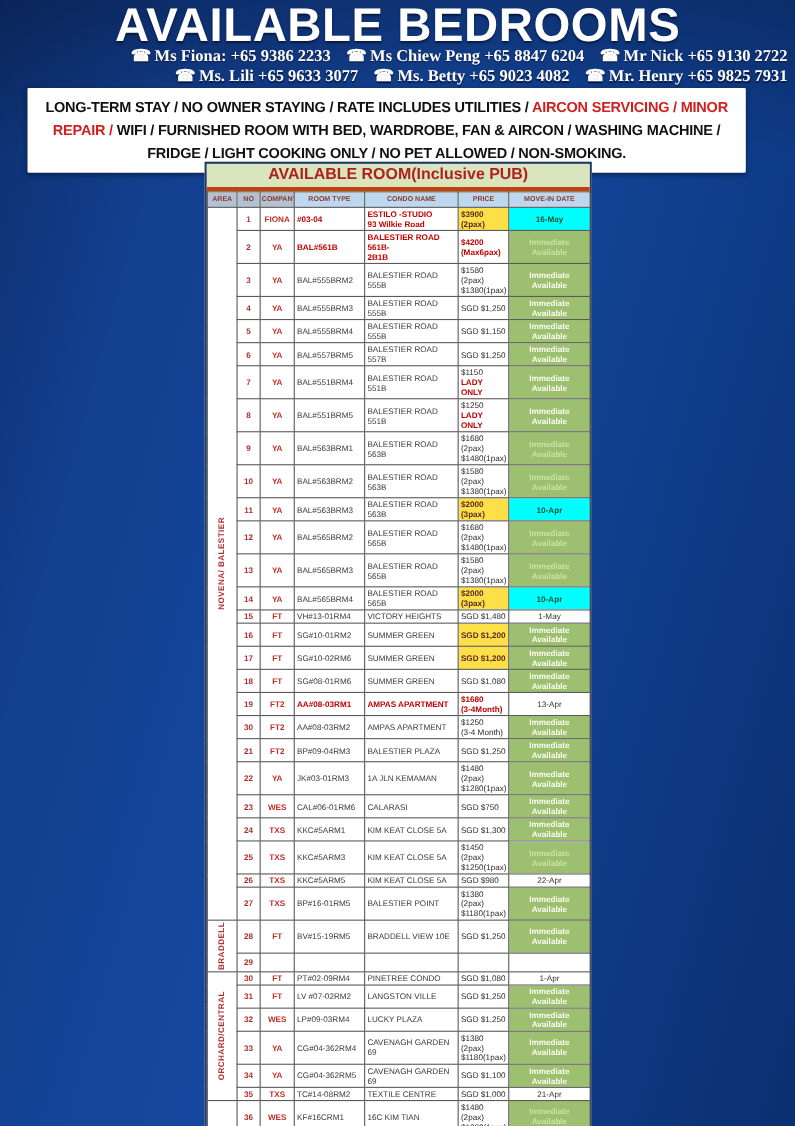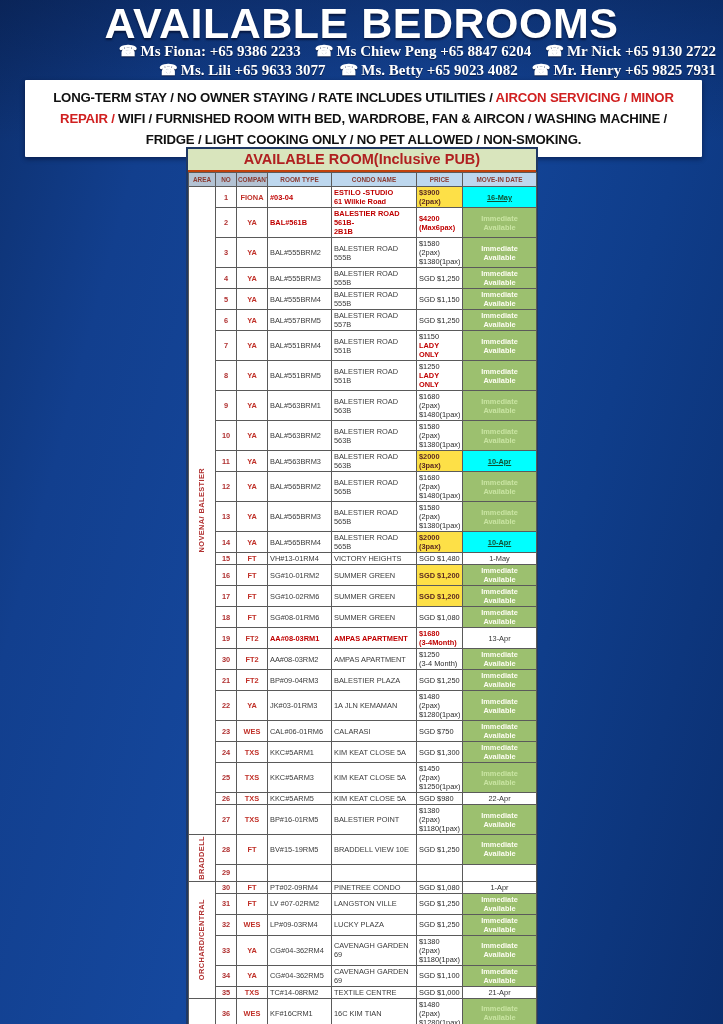--- a/index.html
+++ b/index.html
@@ -16,32 +16,32 @@
     font-family:"Liberation Sans",sans-serif;
   }
   .contacts{
     text-align:right;color:#fff;font-family:"Liberation Serif",serif;font-weight:bold;
     font-size:15px;line-height:19px;text-shadow:0 1px 1px rgba(0,0,20,.6);
   }
   .contact{margin:0 7px;white-space:nowrap;}
   .phone-glyph{margin-right:3px;}
   .notice{
     position:absolute;left:25px;top:80px;width:653px;background:#fff;
-    padding:7px 12px;text-align:center;font-weight:bold;font-size:13.2px;line-height:21px;
+    padding:7px 0;text-align:center;font-weight:bold;font-size:13.2px;line-height:21px;
     color:#111;border-radius:1px;box-shadow:0 2px 5px rgba(0,0,20,.45);
     font-family:"Liberation Sans",sans-serif;letter-spacing:-.2px;
   }
   .notice .red{color:#d02020;}
   .sheet{
     position:absolute;left:186px;top:147px;width:352px;
     border:2px solid #1f3864;background:#fff;box-sizing:border-box;
   }
   .sheet-title{
     background:#d9e5bd;color:#b02020;font-weight:bold;font-size:14.5px;
-    text-align:center;padding:2px 0 3px 0;border-bottom:2px solid #c2410c;
+    text-align:center;padding:2px 0 3px 0;border-bottom:4px solid #c2410c;
   }
   table.roomtbl{border-collapse:collapse;table-layout:fixed;width:100%;}
   table.roomtbl col.c-area{width:27px;}
   table.roomtbl col.c-no{width:21px;}
   table.roomtbl col.c-co{width:31px;}
   table.roomtbl col.c-rm{width:64px;}
   table.roomtbl col.c-cn{width:85px;}
   table.roomtbl col.c-pr{width:46px;}
   table.roomtbl col.c-mi{width:74px;}
   table.roomtbl th,table.roomtbl td{
@@ -65,21 +65,21 @@
   td.rm-cell{color:#3a3a3a;}
   td.cn-cell{color:#3a3a3a;}
   td.rm-cell.redtx,td.cn-cell.redtx{color:#c00000;font-weight:bold;}
   td.pr-cell{color:#2a2a2a;}
   td.pr-cell.bg-cyan{background:#fde047;font-weight:bold;color:#5c2a22;}
   td.pr-cell.redtx{color:#c00000;font-weight:bold;}
   .pr-line.red{color:#c00000;font-weight:bold;}
   td.mi-cell{text-align:center;color:#333;}
   td.mi-cell.mi-green{background:#9cc06f;color:#fdfdf2;font-weight:bold;}
   td.mi-cell.mi-pale{background:#9cc06f;color:#c9e4a2;font-weight:bold;}
-  td.mi-cell.mi-cyan{background:#00ffff;color:#0f5132;font-weight:bold;text-decoration:underline;}
+  td.mi-cell.mi-cyan{background:#00ffff;color:#0f5132;font-weight:bold;}
 </style>
 </head>
 <body>
 
 <div class="page-title">AVAILABLE BEDROOMS</div>
 
 <div class="contacts">
   <span class="contact"><span class="phone-glyph">☎</span><span>Ms Fiona: +65 9386 2233</span></span><span class="contact"><span class="phone-glyph">☎</span><span>Ms Chiew Peng +65 8847 6204</span></span><span class="contact"><span class="phone-glyph">☎</span><span>Mr Nick +65 9130 2722</span></span>
 </div>
 <div class="contacts">
@@ -114,21 +114,21 @@
     <tbody>
         <tr class="group-start">
           <td rowspan="27" class="area-cell">
             <div class="area-label">NOVENA/ BALESTIER</div>
           </td>
           <td class="no-cell">1</td>
           <td class="co-cell">FIONA</td>
           <td class="rm-cell redtx">#03-04</td>
           <td class="cn-cell redtx">
             <div>ESTILO -STUDIO</div>
-            <div>61 Wilkie Road</div>
+            <div>93 Wilkie Road</div>
           </td>
           <td class="pr-cell bg-cyan">
             <div class="pr-line">$3900 (2pax)</div>
           </td>
           <td class="mi-cell mi-cyan">16-May</td>
         </tr>
         <tr>
           <td class="no-cell">2</td>
           <td class="co-cell">YA</td>
           <td class="rm-cell redtx">BAL#561B</td>

